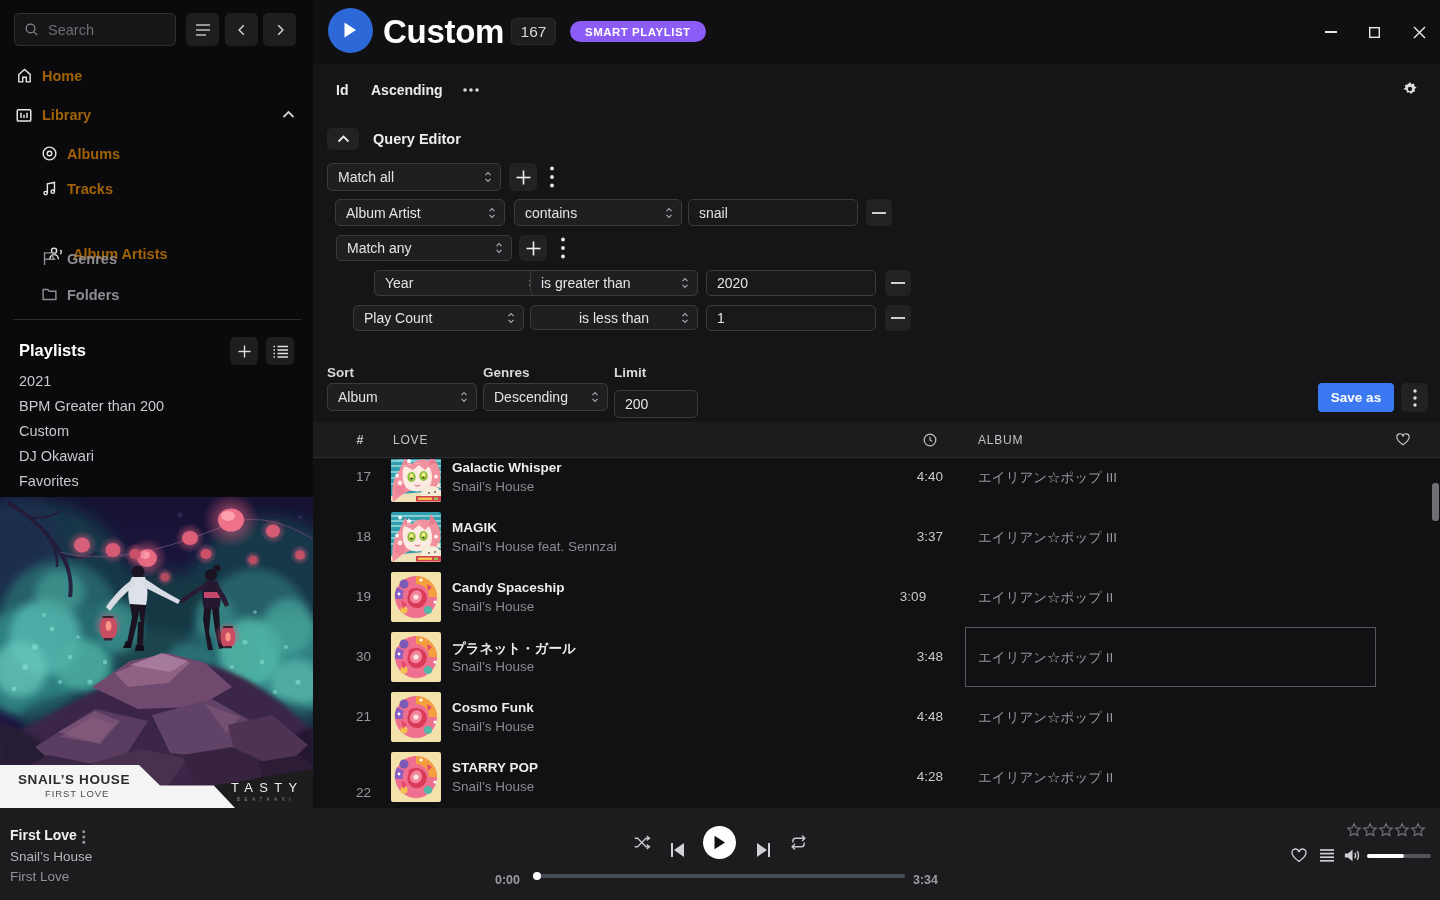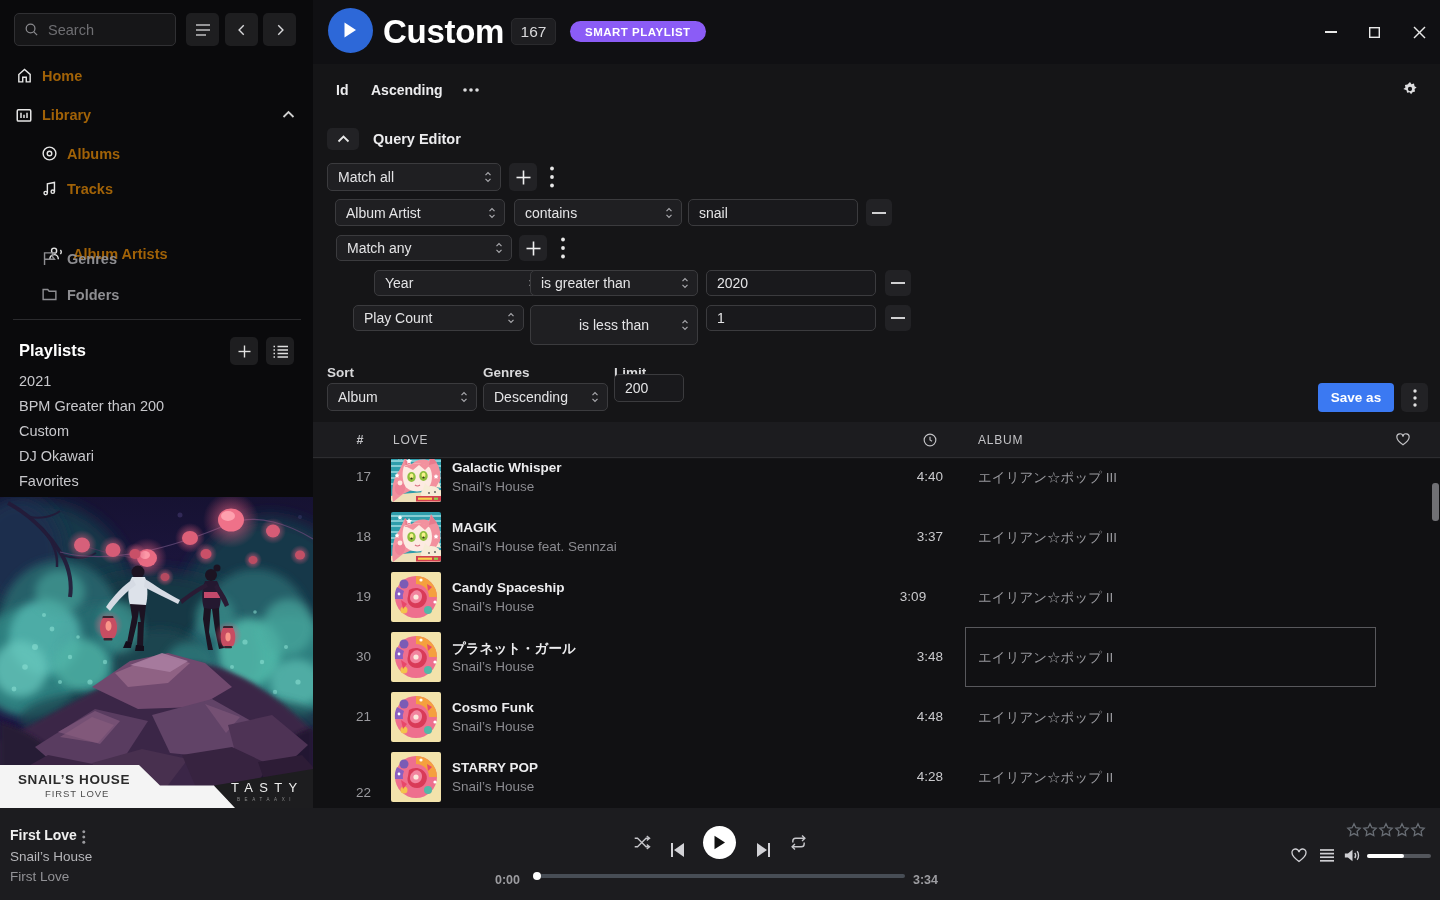--- a/index.html
+++ b/index.html
@@ -156,21 +156,21 @@
         <rect width="14" height="2" fill="#d0d0d2"></rect>
       </svg>
     </div>
 
   <div class="sel" style="left:40px; top:305px; width:171px; height:26px;">Play Count<span class="udc">
         <svg width="8" height="12" viewBox="0 0 8 12" fill="none" stroke="#a8a8ac" stroke-width="1.2">
           <polyline points="1.5,4.2 4,1.6 6.5,4.2"></polyline>
           <polyline points="1.5,7.8 4,10.4 6.5,7.8"></polyline>
         </svg>
       </span></div>
-  <div class="sel" style="left:217px; top:305px; width:168px; height:40px;padding-left:48px;">is less than<span class="udc">
+  <div class="sel" style="left:217px; top:305px; width:168px; height:25px;padding-left:48px;">is less than<span class="udc">
         <svg width="8" height="12" viewBox="0 0 8 12" fill="none" stroke="#a8a8ac" stroke-width="1.2">
           <polyline points="1.5,4.2 4,1.6 6.5,4.2"></polyline>
           <polyline points="1.5,7.8 4,10.4 6.5,7.8"></polyline>
         </svg>
       </span></div>
   <div class="inp" style="left:393px; top:305px; width:170px; height:26px;">1</div>
   <div class="qbtn" style="left:572px; top:305px; width:26px; height:26px;">
       <svg width="14" height="2" viewBox="0 0 14 2">
         <rect width="14" height="2" fill="#d0d0d2"></rect>
       </svg>
@@ -184,21 +184,21 @@
           <polyline points="1.5,4.2 4,1.6 6.5,4.2"></polyline>
           <polyline points="1.5,7.8 4,10.4 6.5,7.8"></polyline>
         </svg>
       </span></div>
   <div class="sel" style="left:170px; top:383px; width:125px; height:28px;">Descending<span class="udc">
         <svg width="8" height="12" viewBox="0 0 8 12" fill="none" stroke="#a8a8ac" stroke-width="1.2">
           <polyline points="1.5,4.2 4,1.6 6.5,4.2"></polyline>
           <polyline points="1.5,7.8 4,10.4 6.5,7.8"></polyline>
         </svg>
       </span></div>
-  <div class="inp" style="left:301px; top:374px; width:70px; height:28px;">200</div>
+  <div class="inp" style="left:301px; top:390px; width:84px; height:28px;">200</div>
   <div class="abs" style="left:1005px; top:383px; width:76px; height:29px; background:#3b79f2; border-radius:4px; display:flex; align-items:center; justify-content:center; color:#ffffff; font-size:13.5px; font-weight:700;">Save as</div>
   <div class="qbtn" style="left:1088px; top:383px; width:27px; height:29px;">
       <svg width="4" height="18" viewBox="0 0 4 18">
         <circle cx="2" cy="2" r="1.7" fill="#e0e0e0"></circle>
         <circle cx="2" cy="9" r="1.7" fill="#e0e0e0"></circle>
         <circle cx="2" cy="16" r="1.7" fill="#e0e0e0"></circle>
       </svg>
     </div>
 
   <div class="abs" style="left:0; top:422px; width:1127px; height:36px; background:#1c1c1f; border-bottom:1px solid #2d2d30;">

